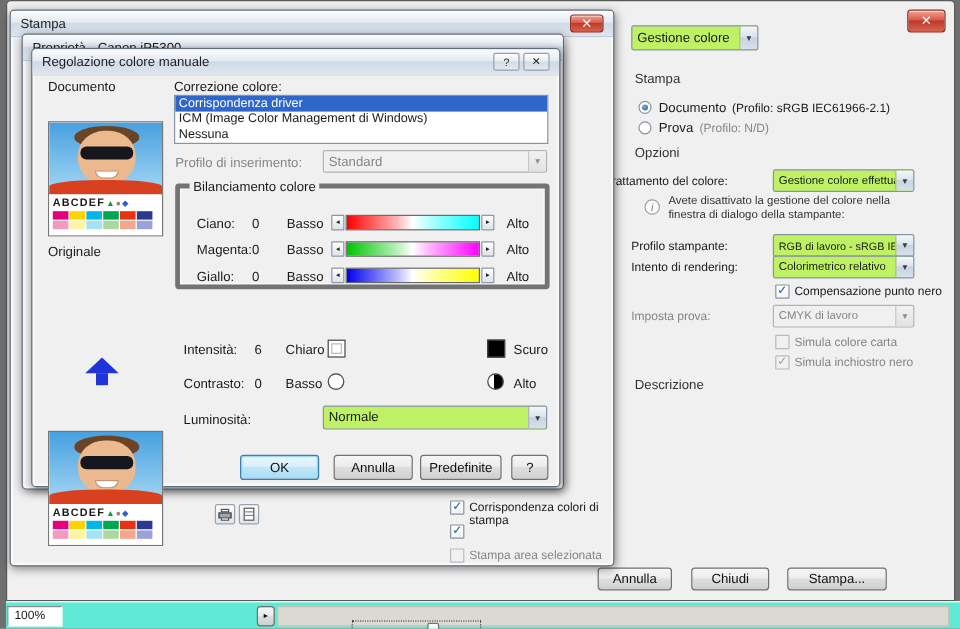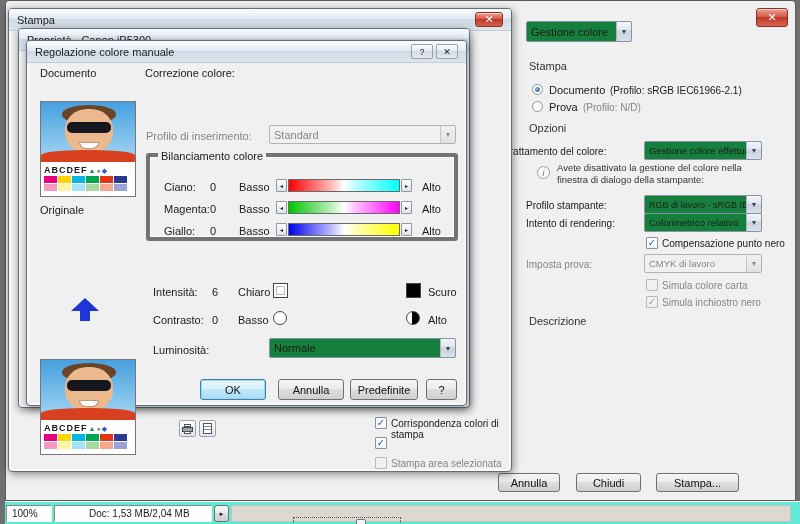--- a/index.html
+++ b/index.html
@@ -7,21 +7,21 @@
 body{position:relative;overflow:hidden;background:#6f6f6f;font-family:"Liberation Sans","DejaVu Sans",sans-serif;font-size:11px;color:#1a1a1a;}
 .a{position:absolute;}
 .win{background:#f0f0f0;}
 .frame{border:1px solid #5f6d7c;border-radius:4px;box-shadow:1px 2px 8px rgba(0,0,0,.45), inset 0 0 0 2px rgba(255,255,255,.6);}
 .tb{height:22px;display:flex;align-items:center;padding:0 8px;border-radius:3px 3px 0 0;background:linear-gradient(#fafcfe,#e3eaf2 45%,#d0dbe8 50%,#dde5ee);border-bottom:1px solid #c3ccd8;color:#1d1d1d;white-space:nowrap;}
 .tb .ttl{margin-right:auto;}
 .tbtn{width:22px;height:15px;margin-left:3px;border:1px solid #97a1ad;border-radius:2px;background:linear-gradient(#fdfefe,#e8edf2 45%,#d4dce6 50%,#e4e9f0);display:flex;align-items:center;justify-content:center;font-size:9px;color:#222;}
 .closered{border:1px solid #8e2f23;border-radius:3px;background:linear-gradient(#f0a395,#d95a49 45%,#bd3a28 50%,#d8614f);color:#fff;display:flex;align-items:center;justify-content:center;font-size:11px;box-shadow:inset 0 1px 0 rgba(255,255,255,.55);}
 .btn{border:1px solid #707070;border-radius:3px;background:linear-gradient(#f6f6f6,#ececec 45%,#dedede 50%,#d0d0d0);display:flex;align-items:center;justify-content:center;font-size:11px;color:#111;}
 .btn.def{border-color:#3c7fb1;box-shadow:inset 0 0 0 1px #9ed6f0;background:linear-gradient(#ebf7fd,#d9f0fb 45%,#c0e7f8 50%,#abdcf5);}
-.combo{border:1px solid #8593a3;border-radius:2px;background:#15803d;display:flex;align-items:center;padding-left:4px;overflow:hidden;white-space:nowrap;}
+.combo{border:1px solid #8593a3;border-radius:2px;background:#bef264;display:flex;align-items:center;padding-left:4px;overflow:hidden;white-space:nowrap;}
 .combo .val{overflow:hidden;white-space:nowrap;}
 .combo .ar{margin-left:auto;flex:0 0 15px;align-self:stretch;display:flex;align-items:center;justify-content:center;font-size:8px;color:#37414d;background:linear-gradient(#f4f7fa,#dde4ec 45%,#c8d3e0 50%,#d8e1ea);border-left:1px solid #aab6c2;}
 .combo.dis{background:#f0f0f0;color:#868686;border-color:#b0b4ba;align-items:center;}
 .combo.dis .ar{color:#8d8d8d;background:linear-gradient(#f1f1f1,#e2e2e2);border-left-color:#c6c6c6;}
 .chk{width:12px;height:12px;border:1px solid #8a939e;border-radius:1px;background:linear-gradient(#fff,#f1f3f5);display:flex;align-items:center;justify-content:center;font-size:10px;line-height:1;color:#2b57a5;font-weight:bold;}
 .chk.dis{border-color:#b6bac0;background:#f1f1f1;color:#9ba1a9;}
 .radio{width:11px;height:11px;border:1px solid #8a939e;border-radius:50%;background:#fff;display:flex;align-items:center;justify-content:center;}
 .radio .dot{width:5px;height:5px;border-radius:50%;background:radial-gradient(circle at 35% 35%,#7ab0e0,#2a5d92);}
 .grp{border:4px solid #737373;border-radius:3px;box-shadow:inset 0 0 0 1px #fcfcfc;}
 .grp-lab{position:absolute;top:-7px;left:8px;background:#f0f0f0;padding:0 3px;}
@@ -250,20 +250,25 @@
           <div style="background:#fff4a3;"></div>
           <div style="background:#a3e3f5;"></div>
           <div style="background:#a8d8a0;"></div>
           <div style="background:#f5a68c;"></div>
           <div style="background:#9aa3d8;"></div>
       </div>
     </div>
   </div>
 
   <div class="a" style="left:118px;top:26px;">Correzione colore:</div>
+  <div class="a lbox" style="left:118px;top:38px;width:312px;height:41px;">
+    <div class="li sel">Corrispondenza driver</div>
+    <div class="li">ICM (Image Color Management di Windows)</div>
+    <div class="li">Nessuna</div>
+  </div>
 
   <div class="a gray" style="left:119px;top:89px;">Profilo di inserimento:</div>
   <div class="a combo dis" style="left:242px;top:84px;width:187px;height:19px;">
     <span class="val">Standard</span>
     <span class="ar">▾</span>
   </div>
 
   <div class="a grp" style="left:119px;top:112px;width:312px;height:88px;">
     <span class="grp-lab">Bilanciamento colore</span>
   </div>
@@ -320,20 +325,17 @@
   <div class="a btn def" style="left:173px;top:338px;width:66px;height:21px;">OK</div>
   <div class="a btn" style="left:251px;top:338px;width:66px;height:21px;">Annulla</div>
   <div class="a btn" style="left:323px;top:338px;width:68px;height:21px;">Predefinite</div>
   <div class="a btn" style="left:399px;top:338px;width:31px;height:21px;">?</div>
 </div>
 
 <div class="a statusbar" style="left:5px;top:501px;width:795px;height:23px;z-index:1;">
   <div class="a sunk" style="left:1px;top:3px;width:46px;height:17px;">
     <span class="f10" style="padding-left:5px;line-height:15px;display:inline-block;">100%</span>
   </div>
-  <div class="a sunk" style="left:49px;top:3px;width:158px;height:17px;">
-    <span class="f10" style="padding-left:34px;line-height:15px;display:inline-block;white-space:nowrap;">Doc: 1,53 MB/2,04 MB</span>
-  </div>
   <div class="a btn" style="left:209px;top:3px;width:15px;height:17px;font-size:6px;">
     <span>►</span>
   </div>
   <div class="a" style="left:226px;top:3px;width:560px;height:17px;background:#dcd9d0;border:1px solid #c6c3ba;"></div>
 </div>
 
 </body></html>

